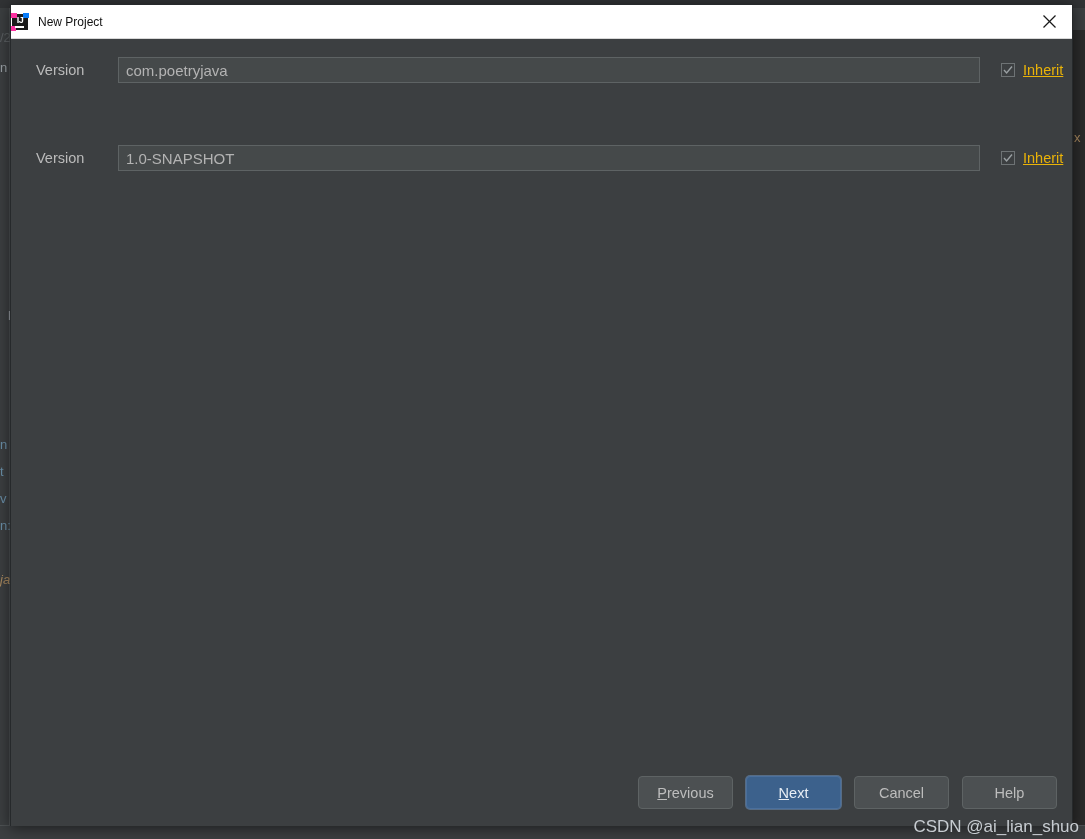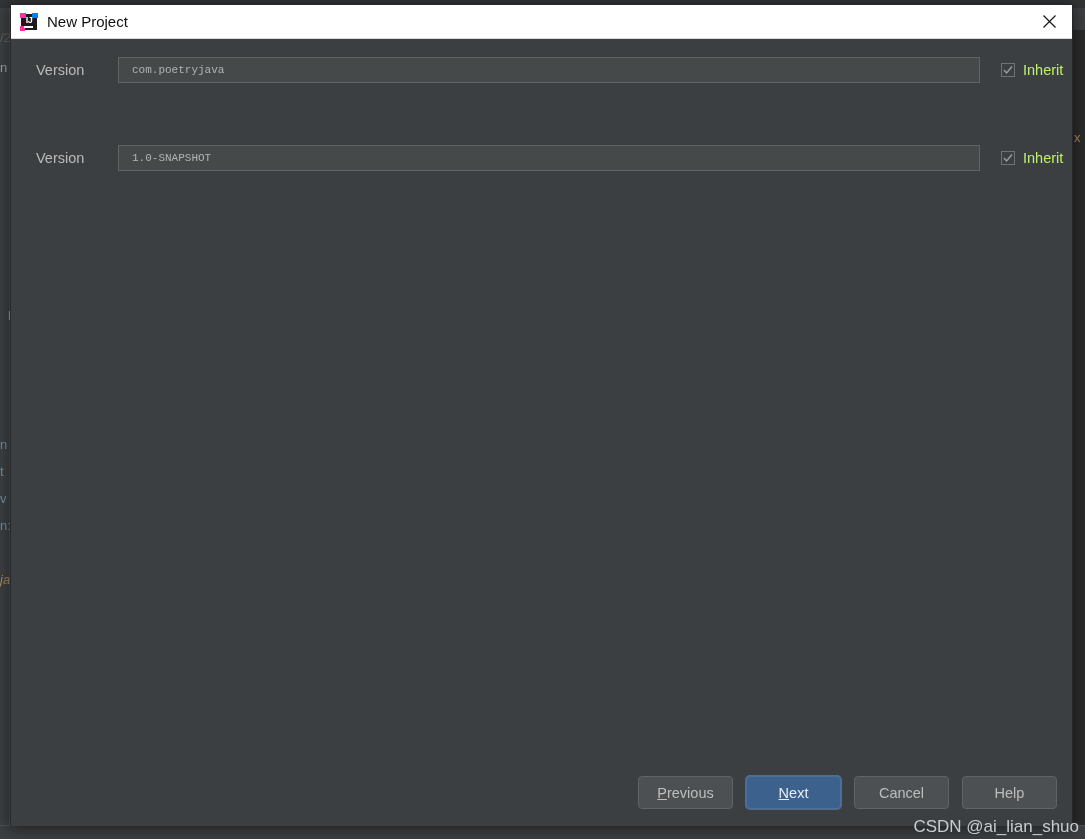--- a/index.html
+++ b/index.html
@@ -83,21 +83,20 @@
     height: 34px;
     background: #ffffff;
     border-bottom: 1px solid #d8d8d8;
     display: flex;
     align-items: center;
     box-sizing: border-box;
   }
   .titlebar-left {
     display: flex;
     align-items: center;
-    padding-left: 9px;
     gap: 9px;
   }
   .ij-logo {
     width: 18px; height: 18px;
     position: relative;
     flex: 0 0 auto;
   }
   .ij-logo .sq {
     position: absolute;
     left: 1px; top: 1px;
@@ -135,21 +134,21 @@
     line-height: 11px;
   }
   .ij-logo .bar {
     position: absolute;
     left: 4px; bottom: 3px;
     width: 9px; height: 2px;
     background: #ffffff;
   }
   .titlebar-title {
     font-family: "Liberation Sans", sans-serif;
-    font-size: 15px;
+    font-size: 12px;
     color: #111111;
   }
   .titlebar-close {
     position: absolute;
     right: 0; top: 0;
     width: 46px; height: 33px;
     display: flex;
     align-items: center;
     justify-content: center;
     cursor: pointer;
@@ -179,23 +178,23 @@
     color: #bbbbbb;
     flex: 0 0 auto;
   }
   .text-field {
     width: 862px;
     height: 26px;
     box-sizing: border-box;
     background: #45494a;
     border: 1px solid #5e6364;
     color: #b3b3b3;
-    font-family: Liberation Mono, monospace;
-    font-size: 11px;
-    padding: 0 13px;
+    font-family: Liberation Sans, sans-serif;
+    font-size: 15px;
+    padding: 0 7px;
     outline: none;
   }
   .text-field.focused {
     background: #3f4547;
     border: 2px solid #4a88c7;
     color: #b9b9b9;
   }
   .inherit-box {
     display: flex;
     align-items: center;
@@ -210,21 +209,22 @@
     position: relative;
     flex: 0 0 auto;
   }
   .checkbox svg {
     position: absolute;
     left: 1px; top: 1px;
   }
   .inherit-label {
     font-family: "Liberation Sans", sans-serif;
     font-size: 14.5px;
-    color: #bef264;
+    color: #eab308;
+    text-decoration: underline;
   }
 
   
   .button-bar {
     position: absolute;
     right: 15px;
     bottom: 17px;
     display: flex;
     align-items: center;
     gap: 13px;

